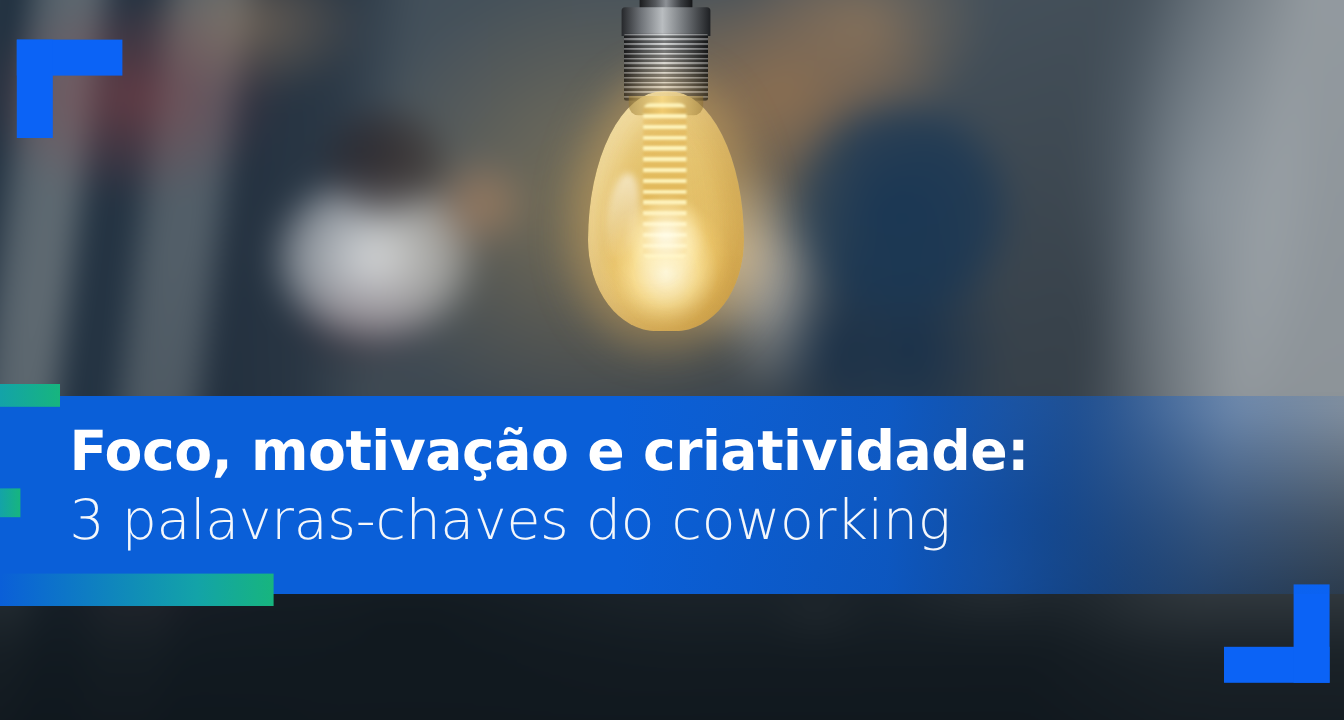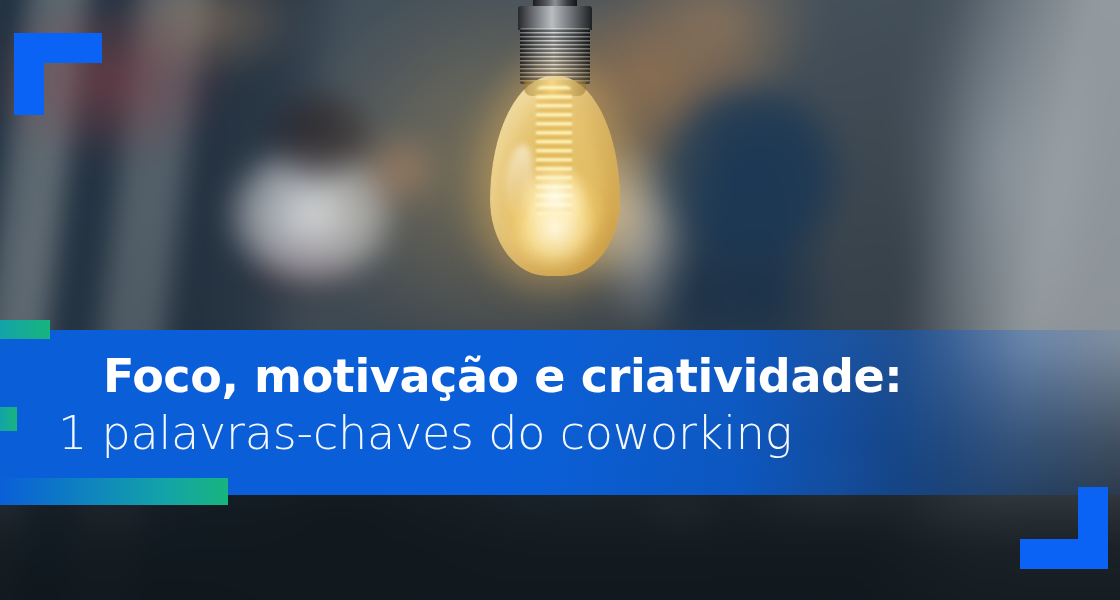--- a/index.html
+++ b/index.html
@@ -264,21 +264,20 @@
     top: 18px;
     width: 980px;
   }
   .headline-1 {
     font-size: 46px;
     font-weight: 700;
     color: #ffffff;
     letter-spacing: -0.4px;
     line-height: 56px;
     white-space: nowrap;
-    margin-left: 45px;
   }
   .headline-2 {
     font-size: 46px;
     font-weight: 300;
     color: #f4f7fb;
     letter-spacing: -0.2px;
     line-height: 58px;
     white-space: nowrap;
   }
 
@@ -383,21 +382,21 @@
   </div>
   <div class="corner-br">
     <div class="arm-h" style="background: rgb(11, 99, 246);"></div>
     <div class="arm-v" style="background: rgb(11, 99, 246);"></div>
   </div>
 
   <div class="banner">
     <div class="banner-fill" style="background: linear-gradient(90deg, rgb(10, 95, 216) 0%, rgb(10, 95, 216) 46%, rgba(10, 95, 216, 0.86) 66%, rgba(10, 95, 216, 0.42) 84%, rgba(10, 95, 216, 0.1) 100%);"></div>
     <div class="banner-text">
       <div class="headline-1">Foco, motivação e criatividade:</div>
-      <div class="headline-2">1 palavras-chaves do coworking</div>
+      <div class="headline-2">3 palavras-chaves do coworking</div>
     </div>
   </div>
 
   <div class="accent accent-top" style="background: linear-gradient(90deg, rgb(19, 163, 168) 0%, rgb(23, 181, 126) 100%);"></div>
   <div class="accent accent-mid" style="background: linear-gradient(90deg, rgb(19, 163, 168) 0%, rgb(23, 181, 126) 100%);"></div>
   <div class="accent accent-bottom" style="background: linear-gradient(90deg, rgb(10, 95, 216) 0%, rgb(19, 163, 168) 72%, rgb(23, 181, 126) 100%);"></div>
 
 
 </div>
 

